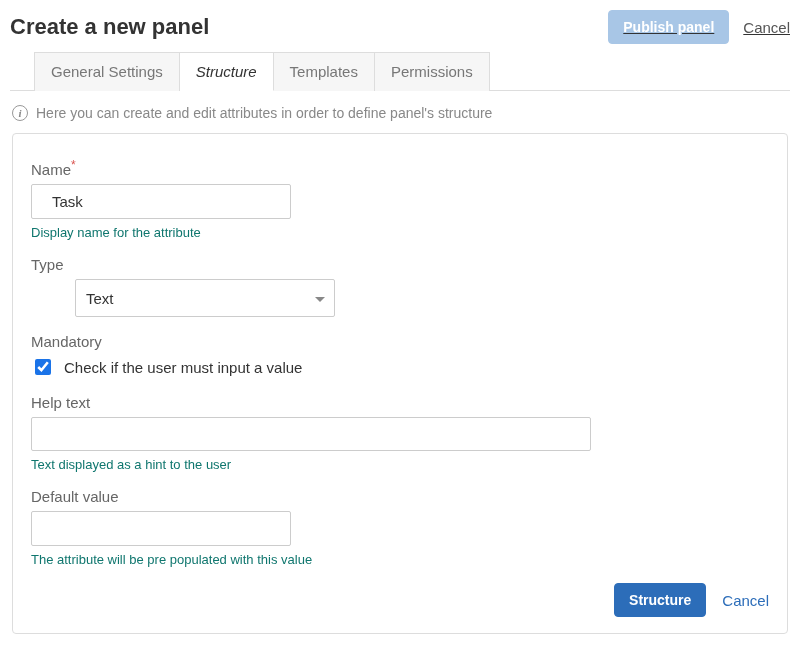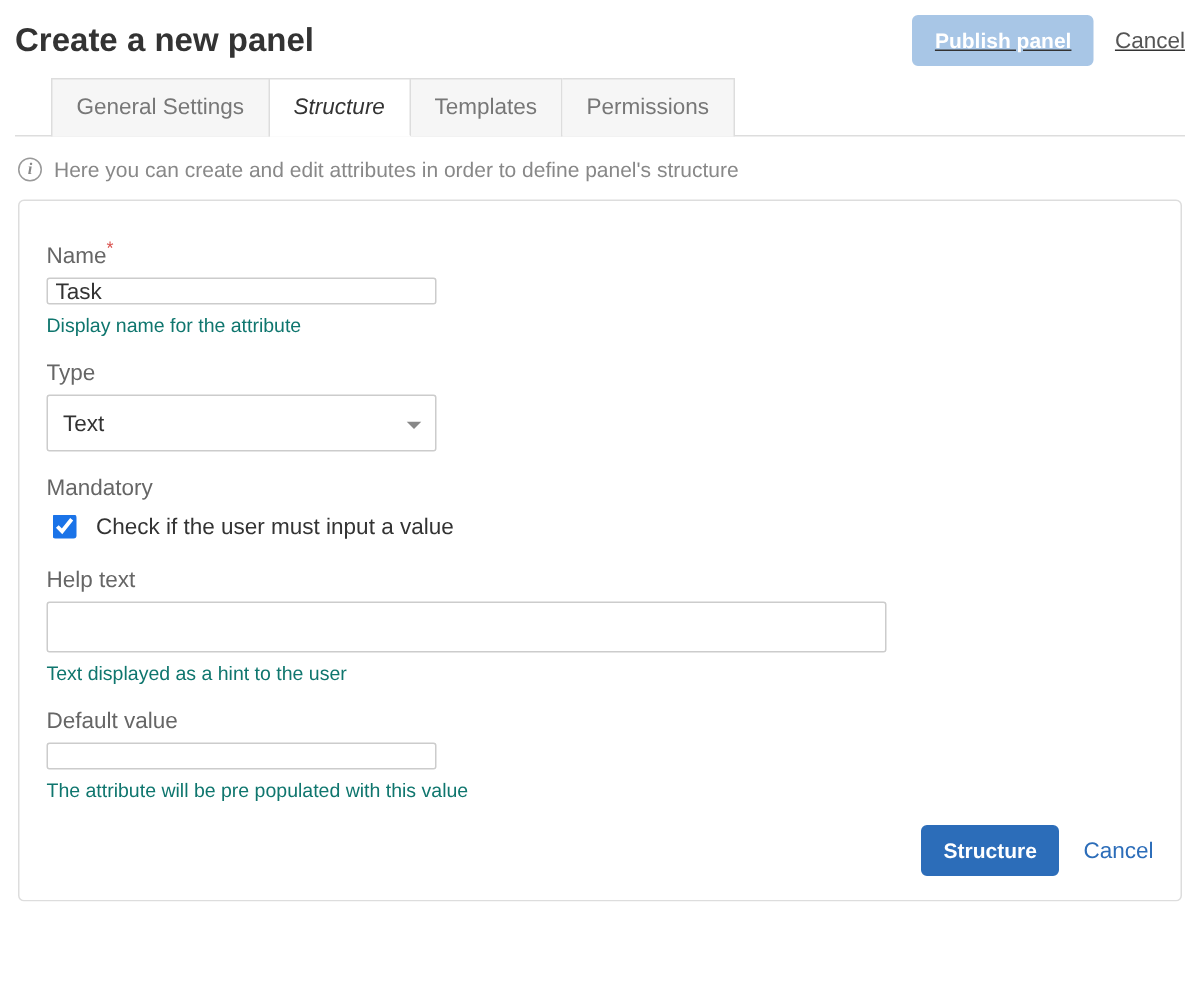--- a/index.html
+++ b/index.html
@@ -111,40 +111,41 @@
   .field-group { margin-bottom: 16px; }
   .field-label {
     display: block;
     color: #666;
     font-size: 15px;
     margin-bottom: 6px;
   }
   .req { color: #d9534f; font-size: 12px; vertical-align: super; }
   .text-input {
     width: 260px;
-    height: 18px;
-    padding: 6px 5px;
+    height: 35px;
+    padding: 6px 20px;
     font-size: 15px;
     border: 1px solid #ccc;
     border-radius: 2px;
     color: #333;
     font-family: inherit;
   }
   .text-input-wide {
     width: 560px;
     height: 34px;
     padding: 6px 10px;
     font-size: 15px;
     border: 1px solid #ccc;
     border-radius: 2px;
     font-family: inherit;
   }
   .select-wrap {
     position: relative;
     width: 260px;
+    margin-left: 44px;
   }
   .select-input {
     width: 100%;
     height: 38px;
     padding: 6px 34px 6px 10px;
     font-size: 15px;
     border: 1px solid #ccc;
     border-radius: 2px;
     background: #fff;
     color: #333;

